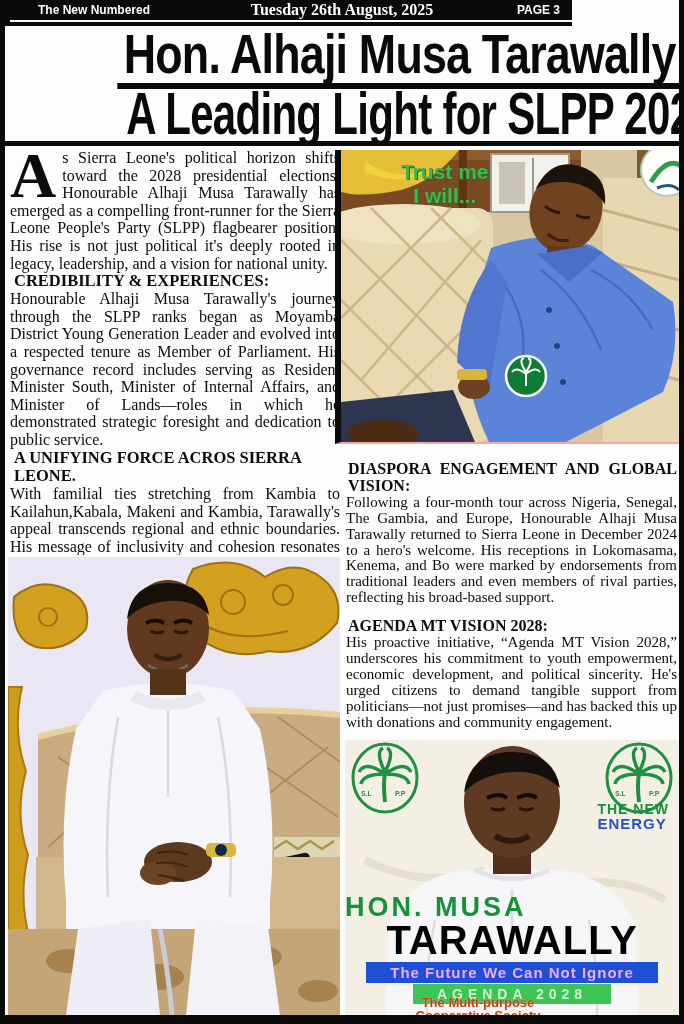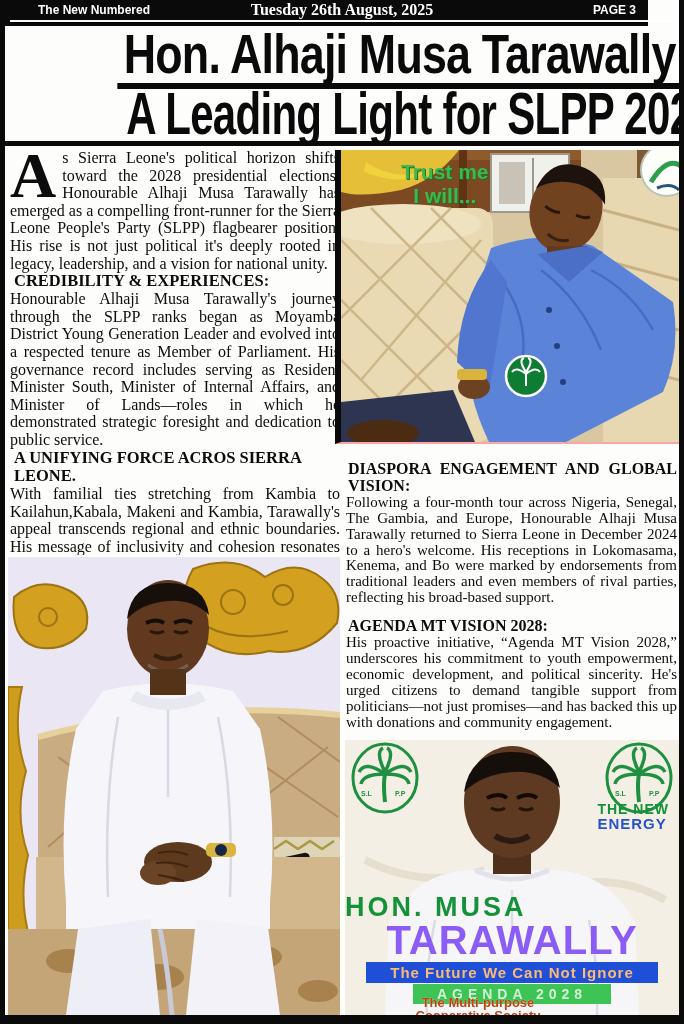--- a/index.html
+++ b/index.html
@@ -6,21 +6,21 @@
   .page{
     position:relative;width:684px;height:1024px;background:#fdfdfb;
     font-family:"Liberation Serif", serif;color:#0c0c0c;overflow:hidden;
     margin:0 auto;
   }
   
   .border-left{position:absolute;left:0;top:0;width:5px;height:1024px;background:#0a0a0a;}
   .border-right{position:absolute;left:679px;top:0;width:5px;height:1024px;background:#0a0a0a;}
   .border-bottom{position:absolute;left:0;top:1015px;width:684px;height:9px;background:#0a0a0a;}
   
-  .masthead{position:absolute;left:0;top:0;width:648px;height:26px;background:#0a0a0a;color:#fff;}
+  .masthead{position:absolute;left:0;top:0;width:572px;height:26px;background:#0a0a0a;color:#fff;}
   .masthead .white-rule{position:absolute;left:10px;top:20px;width:668px;height:2px;background:#fff;}
   .paper-name{position:absolute;left:38px;top:3px;font-family:"Liberation Sans",sans-serif;font-weight:bold;font-size:12px;}
   .issue-date{position:absolute;left:0;top:1px;width:684px;text-align:center;font-family:"Liberation Serif",serif;font-weight:bold;font-size:16px;}
   .page-number{position:absolute;right:12px;top:3px;font-family:"Liberation Sans",sans-serif;font-weight:bold;font-size:12px;}
   
   .headline-1-wrap{position:absolute;left:5px;top:27px;width:684px;text-align:center;padding-left:40px;}
   .headline-1{display:inline-block;font-family:"Liberation Sans",sans-serif;font-weight:bold;
     font-size:56px;line-height:0.95;letter-spacing:-1px;transform:scaleX(0.8);transform-origin:center;
     border-bottom:6px solid #0a0a0a;padding:0 8px 3px 8px;white-space:nowrap;color:#0a0a0a;}
   .headline-2-wrap{position:absolute;left:0;top:86px;width:684px;text-align:center;}
@@ -48,24 +48,24 @@
   
   .poster{position:absolute;left:345px;top:740px;width:334px;height:275px;overflow:hidden;}
   .poster svg{display:block;position:absolute;left:0;top:0;}
   .poster-tag{position:absolute;right:10px;top:62px;font-family:"Liberation Sans",sans-serif;
     font-weight:bold;line-height:1.0;text-align:left;margin-left:15px;}
   .poster-tag .tag1{display:block;font-size:14px;color:#159239;letter-spacing:1px;}
   .poster-tag .tag2{display:block;font-size:15px;color:#2a52c8;letter-spacing:1px;}
   .poster-name1{position:absolute;left:0;top:152px;width:334px;text-align:left;
     font-family:"Liberation Sans",sans-serif;font-weight:bold;font-size:27px;color:#149238;letter-spacing:3px;}
   .poster-name2{position:absolute;left:0;top:180px;width:334px;text-align:center;
-    font-family:"Liberation Sans",sans-serif;font-weight:bold;font-size:40px;color:#8b5cf6;letter-spacing:1px;
+    font-family:"Liberation Sans",sans-serif;font-weight:bold;font-size:40px;color:#000000;letter-spacing:1px;
     line-height:1.0;}
   .poster-slogan-wrap{position:absolute;left:0;top:222px;width:334px;text-align:center;}
-  .poster-slogan{display:inline-block;background:#1f4fd6;color:#fdba74;font-family:"Liberation Sans",sans-serif;
+  .poster-slogan{display:inline-block;background:#1f4fd6;color:#f0abfc;font-family:"Liberation Sans",sans-serif;
     font-weight:bold;font-size:15px;padding:2px 24px;letter-spacing:1px;}
   .poster-agenda-wrap{position:absolute;left:0;top:244px;width:334px;text-align:center;}
   .poster-agenda{display:inline-block;background:#3ec455;color:#cff3d4;font-family:"Liberation Sans",sans-serif;
     font-weight:bold;font-size:14px;padding:2px 24px;letter-spacing:5px;}
   .poster-org{position:absolute;left:0;top:256px;width:266px;text-align:center;
     font-family:"Liberation Sans",sans-serif;font-weight:bold;font-size:13px;line-height:1.0;color:#c2410c;
     text-shadow:0 0 1px #f0f0ff;}
 </style>
 </head>
 <body>

